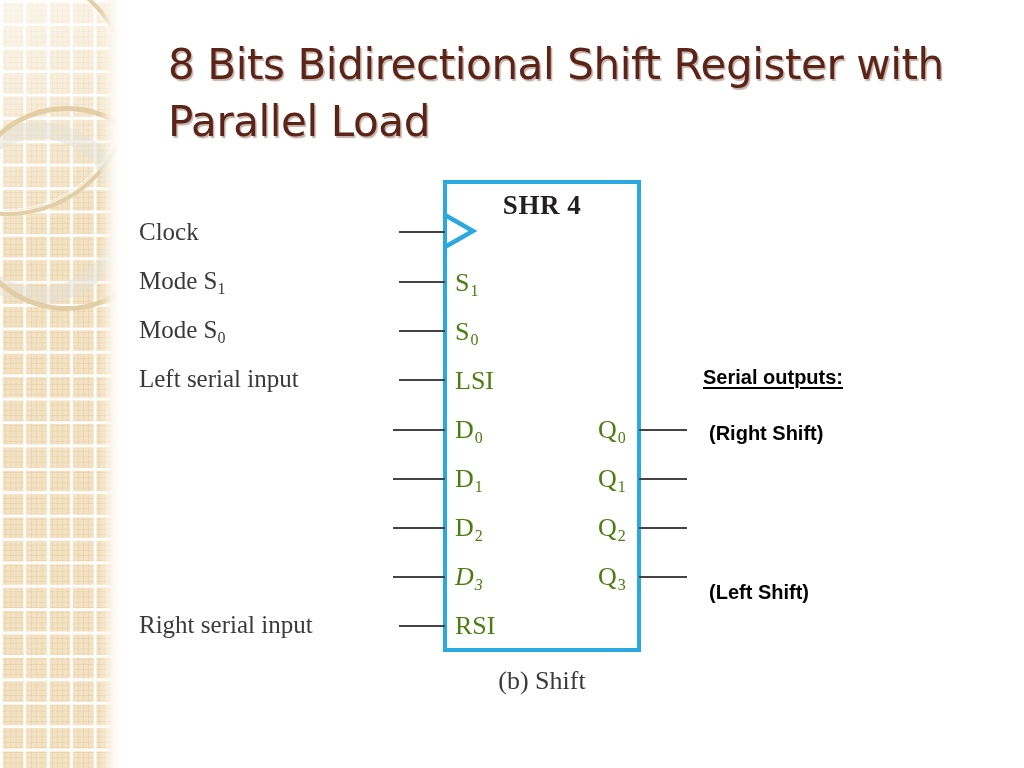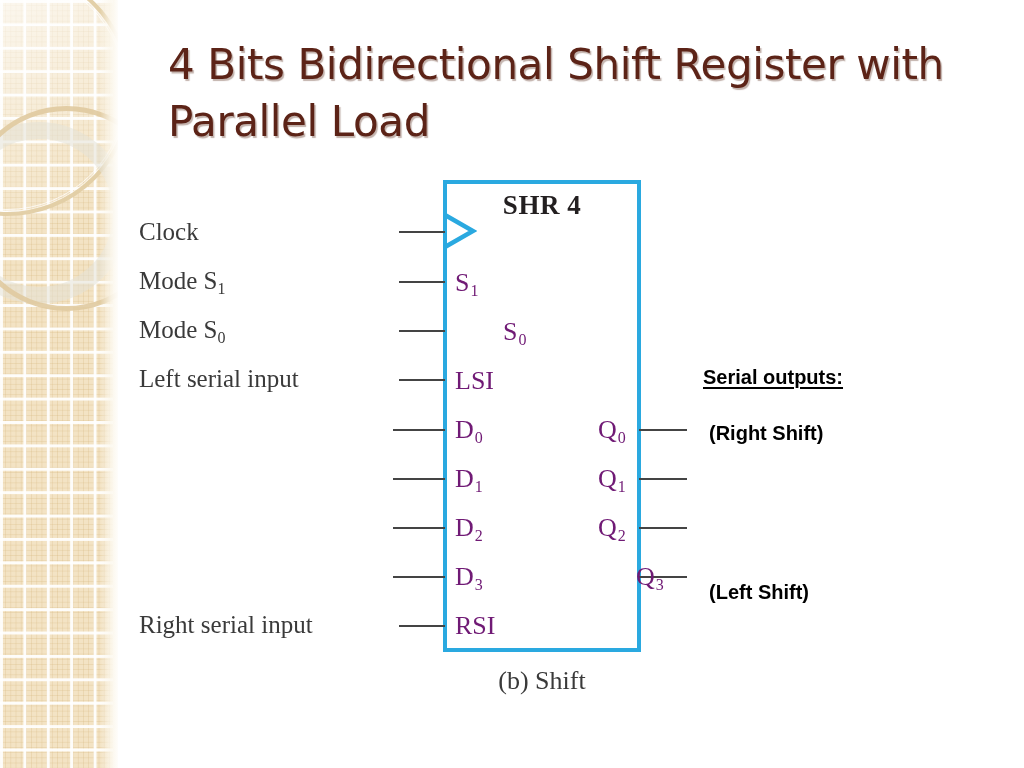--- a/index.html
+++ b/index.html
@@ -121,21 +121,21 @@
     position: absolute;
     left: 443px; top: 211px;
     width: 34px; height: 40px;
   }
 
   
   .pin-label {
     position: absolute;
     font-family: "Liberation Serif", serif;
     font-size: 26px;
-    color: #701a75;
+    color: #4d7c0f;
     white-space: nowrap;
   }
   .pin-label sub {
     font-size: 16px;
     vertical-align: baseline;
     position: relative;
     top: 5px;
     left: 1px;
   }
   .pin-in-label  { left: 455px; }
@@ -196,21 +196,21 @@
 <div id="sidebar">
   <div id="sidebar-grid"></div>
   <div id="sidebar-wash"></div>
   <div class="deco-ring" id="ring-large"></div>
   <div class="deco-ring" id="ring-large-inner"></div>
   <div class="deco-ring" id="ring-small"></div>
   <div class="deco-ring" id="ring-medium"></div>
   <div id="sidebar-fade"></div>
 </div>
 
-<div id="title">4 Bits Bidirectional Shift Register with Parallel Load</div>
+<div id="title">8 Bits Bidirectional Shift Register with Parallel Load</div>
 
 <div id="figure">
 
   <div id="chip-box"></div>
   <div id="chip-title">SHR 4</div>
 
   <svg id="clock-wedge" viewBox="0 0 34 40">
     <polyline points="2,4 30,20 2,36" fill="none" stroke="#2aa9e0" stroke-width="4.5" stroke-linejoin="miter" stroke-linecap="butt"></polyline>
   </svg>
 
@@ -239,49 +239,49 @@
     <span>Mode S</span><sub>0</sub>
   </div>
 
   <div class="ext-label" style="left:139px; top:365px; width:255px;">Left serial input</div>
 
   <div class="ext-label" style="left:139px; top:611px; width:255px;">Right serial input</div>
 
   <div class="pin-label pin-in-label" style="top:268px;">
     <span>S</span><sub>1</sub>
   </div>
-  <div class="pin-label pin-in-label" style="top:317px;margin-left:48px;">
+  <div class="pin-label pin-in-label" style="top:317px;">
     <span>S</span><sub>0</sub>
   </div>
   <div class="pin-label pin-in-label" style="top:366px;">LSI</div>
 
   <div class="pin-label pin-in-label" style="top:415px;">
     <span>D</span><sub>0</sub>
   </div>
   <div class="pin-label pin-in-label" style="top:464px;">
     <span>D</span><sub>1</sub>
   </div>
   <div class="pin-label pin-in-label" style="top:513px;">
     <span>D</span><sub>2</sub>
   </div>
-  <div class="pin-label pin-in-label" style="top:562px;">
+  <div class="pin-label pin-in-label" style="top:562px;font-style:italic;">
     <span>D</span><sub>3</sub>
   </div>
   <div class="pin-label pin-in-label" style="top:611px;">RSI</div>
 
   <div class="pin-label pin-out-label" style="top:415px;">
     <span>Q</span><sub>0</sub>
   </div>
   <div class="pin-label pin-out-label" style="top:464px;">
     <span>Q</span><sub>1</sub>
   </div>
   <div class="pin-label pin-out-label" style="top:513px;">
     <span>Q</span><sub>2</sub>
   </div>
-  <div class="pin-label pin-out-label" style="top:562px;margin-left:38px;">
+  <div class="pin-label pin-out-label" style="top:562px;">
     <span>Q</span><sub>3</sub>
   </div>
 
   <div id="caption">(b) Shift</div>
 </div>
 
 <div class="annot" id="annot-heading">Serial outputs:</div>
 <div class="annot" id="annot-right-shift">(Right Shift)</div>
 <div class="annot" id="annot-left-shift">(Left Shift)</div>
 

